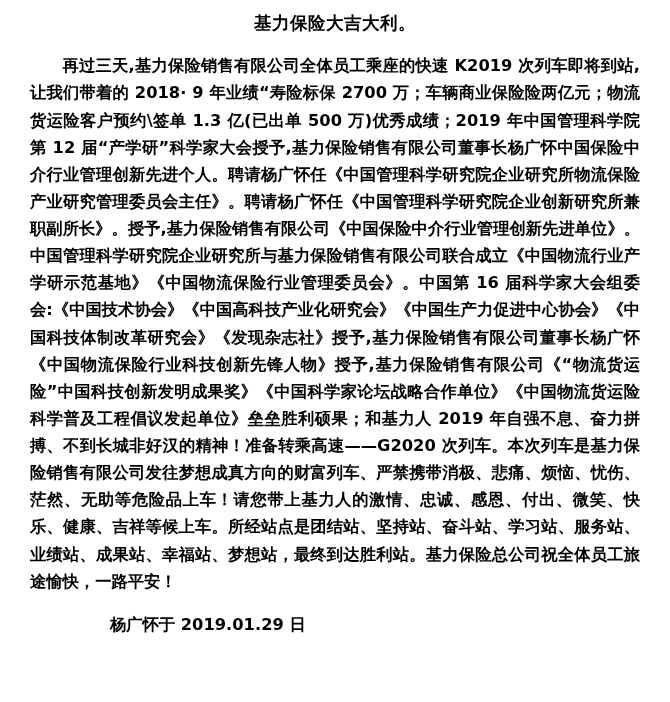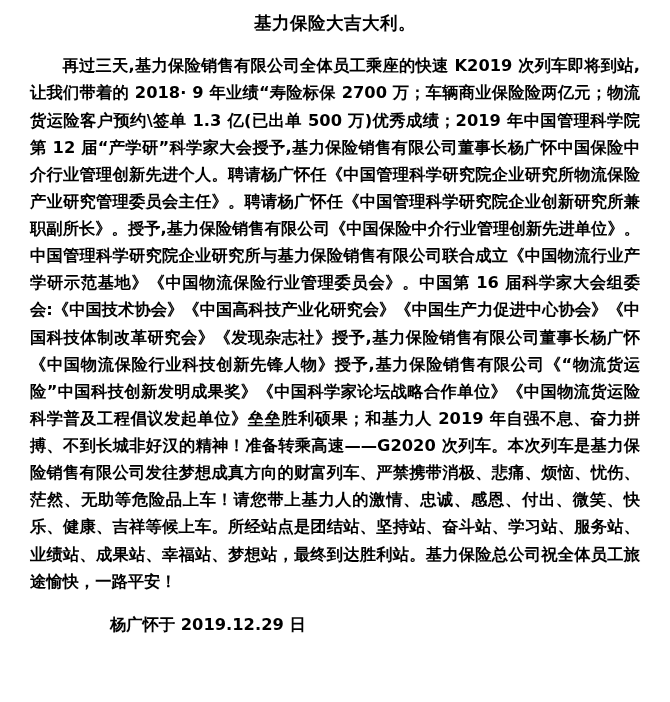--- a/index.html
+++ b/index.html
@@ -48,14 +48,14 @@
     margin: 2px 0 0 0;
     padding-left: 96px;
   }
 </style>
 </head>
 <body>
 
 <div class="page">
   <h1 class="doc-title">基力保险大吉大利。</h1>
   <p class="body-text">再过三天,基力保险销售有限公司全体员工乘座的快速 K2019 次列车即将到站, 让我们带着的 2018· 9 年业绩“寿险标保 2700 万；车辆商业保险险两亿元；物流货运险客户预约\签单 1.3 亿(已出单 500 万)优秀成绩；2019 年中国管理科学院第 12 届“产学研”科学家大会授予,基力保险销售有限公司董事长杨广怀中国保险中介行业管理创新先进个人。聘请杨广怀任《中国管理科学研究院企业研究所物流保险产业研究管理委员会主任》。聘请杨广怀任《中国管理科学研究院企业创新研究所兼职副所长》。授予,基力保险销售有限公司《中国保险中介行业管理创新先进单位》。中国管理科学研究院企业研究所与基力保险销售有限公司联合成立《中国物流行业产学研示范基地》《中国物流保险行业管理委员会》。中国第 16 届科学家大会组委会:《中国技术协会》《中国高科技产业化研究会》《中国生产力促进中心协会》《中国科技体制改革研究会》《发现杂志社》授予,基力保险销售有限公司董事长杨广怀《中国物流保险行业科技创新先锋人物》授予,基力保险销售有限公司《“物流货运险”中国科技创新发明成果奖》《中国科学家论坛战略合作单位》《中国物流货运险科学普及工程倡议发起单位》垒垒胜利硕果；和基力人 2019 年自强不息、奋力拼搏、不到长城非好汉的精神！准备转乘高速——G2020 次列车。本次列车是基力保险销售有限公司发往梦想成真方向的财富列车、严禁携带消极、悲痛、烦恼、忧伤、茫然、无助等危险品上车！请您带上基力人的激情、忠诚、感恩、付出、微笑、快乐、健康、吉祥等候上车。所经站点是团结站、坚持站、奋斗站、学习站、服务站、业绩站、成果站、幸福站、梦想站，最终到达胜利站。基力保险总公司祝全体员工旅途愉快，一路平安！</p>
-  <p class="signature">杨广怀于 2019.12.29 日</p>
+  <p class="signature">杨广怀于 2019.01.29 日</p>
 </div>
 
 </body></html>

